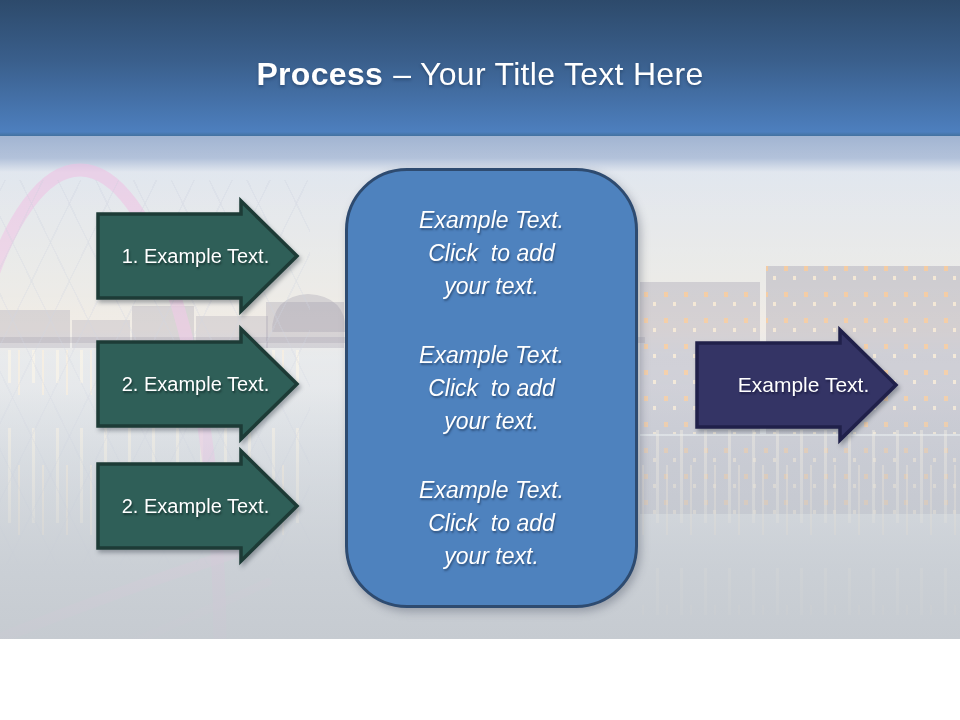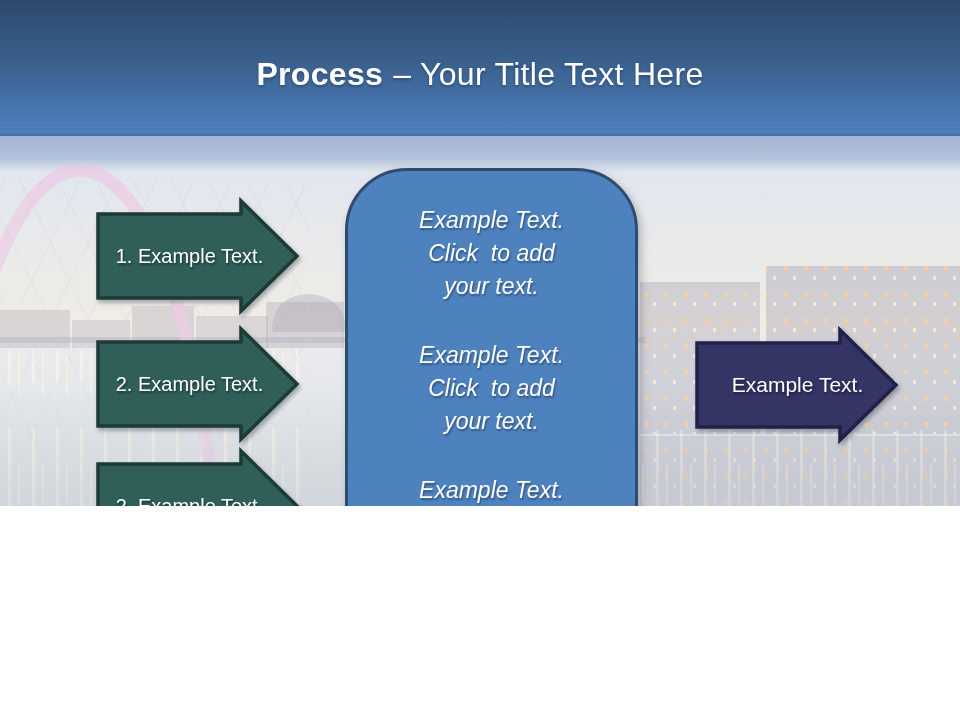--- a/index.html
+++ b/index.html
@@ -1,17 +1,17 @@
 <!DOCTYPE html>
 <html><head>
 <meta charset="utf-8">
 <style>
   html,body{margin:0;padding:0;background:#ffffff;}
   #slide{
-    position:relative;width:960px;height:506px;overflow:hidden;
+    position:relative;width:960px;height:639px;overflow:hidden;
     font-family:"Liberation Sans",sans-serif;
   }
 
   
   .title-bar{
     position:absolute;left:0;top:0;width:960px;height:136px;
     background:linear-gradient(180deg,#2d4a6b 0%,#3a5f8c 45%,#4d7fbe 97%,#43719f 100%);
     display:flex;align-items:center;justify-content:center;
   }
   .slide-title{
@@ -37,21 +37,21 @@
   }
   .haze{
     position:absolute;left:0;top:136px;width:960px;height:584px;
     background:linear-gradient(180deg,
       rgba(255,255,255,.18) 0px,rgba(255,255,255,.30) 120px,rgba(255,255,255,.38) 250px,
       rgba(222,226,231,.52) 330px,rgba(203,208,214,.80) 430px,
       rgba(197,202,208,.96) 520px,#c5cacf 584px);
   }
 
   
-  .arrow{position:absolute;width:205px;height:114px;}
+  .arrow{position:absolute;width:205px;height:114px;padding-left:12px;}
   .arrow svg{position:absolute;left:0;top:0;overflow:visible;
     filter:drop-shadow(2px 3px 2px rgba(40,50,60,.38));}
   .arrow .arrow-label{
     position:absolute;inset:0;display:flex;align-items:center;justify-content:center;
     color:#ffffff;font-size:20px;text-shadow:1px 2px 2px rgba(10,25,25,.55);
     white-space:nowrap;
   }
   .step .arrow-label{padding-right:18px;}
   .step-1{left:96px;top:199px;}
   .step-2{left:96px;top:327px;}

